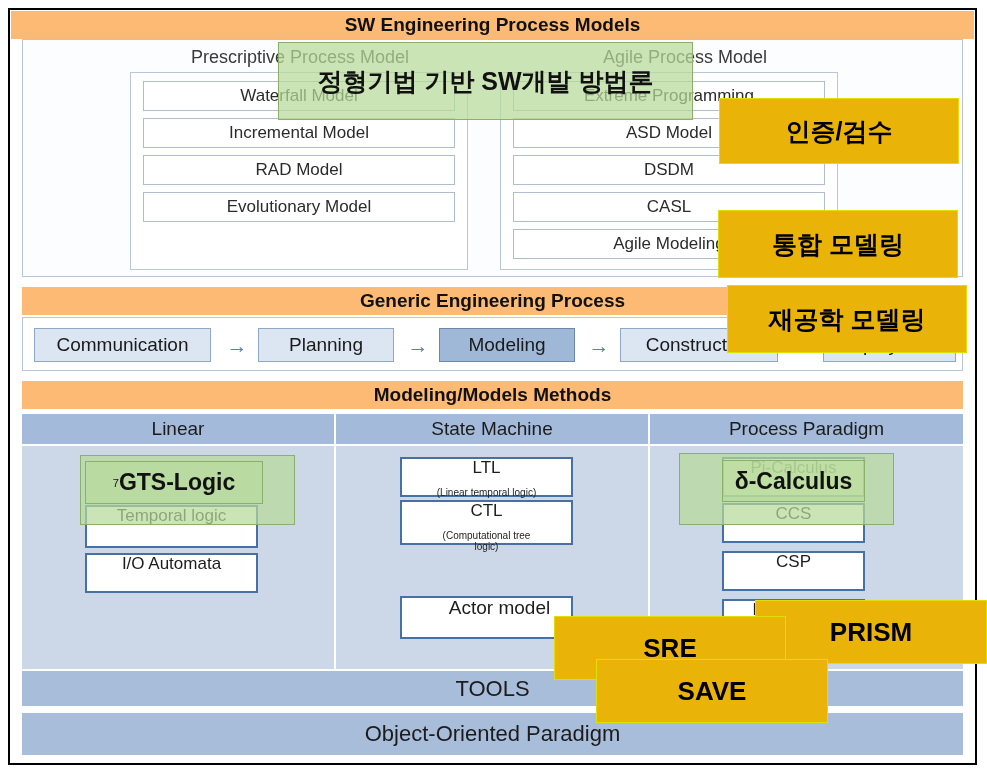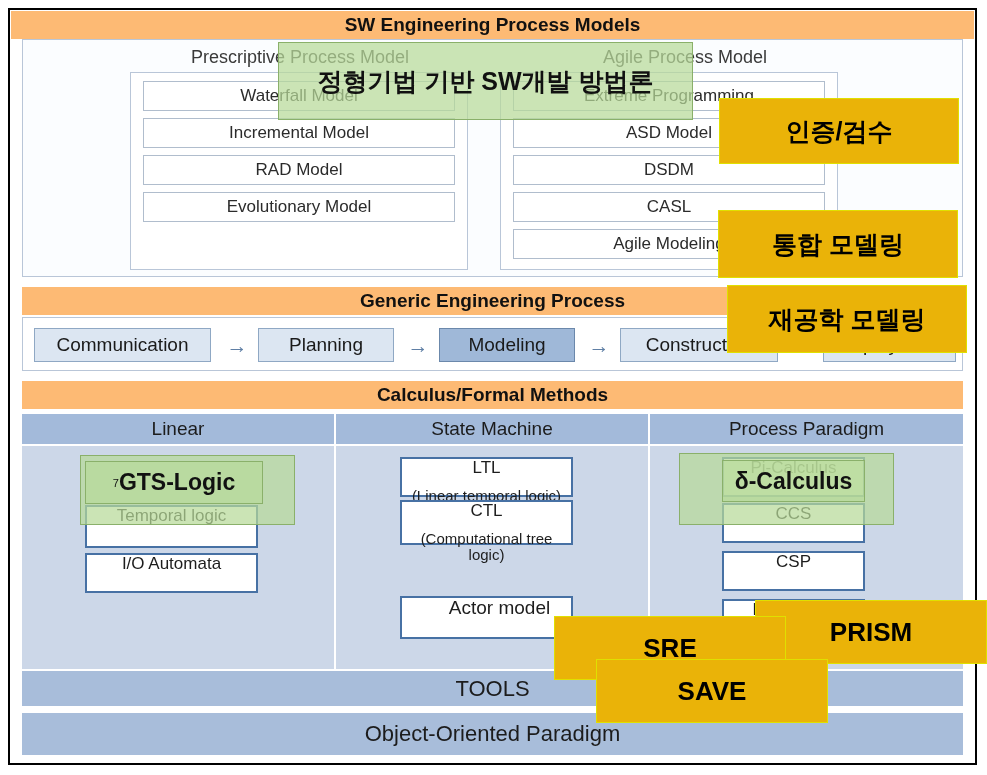--- a/index.html
+++ b/index.html
@@ -88,21 +88,21 @@
     border:2px solid #4771a4;
     background:#ffffff;
     box-sizing:border-box;
     display:flex;flex-direction:column;
     align-items:center;justify-content:space-between;
     color:#1d1d1d;
     text-align:center;
     line-height:1.02;
   }
   .fm-box .t1{font-size:17px;}
-  .fm-box .t2{font-size:15px;margin-top:12px;}
+  .fm-box .t2{font-size:10px;margin-top:12px;}
 
   
   .blue-bar{
     position:absolute;
     background:#a8bdda;
     display:flex;align-items:center;justify-content:center;
     color:#1c1c1c;font-size:22px;
     box-sizing:border-box;
   }
 
@@ -168,21 +168,21 @@
   <div class="gep-arrow" style="left:397px;top:334px;width:42px;font-size:21px;text-align:center;">→</div>
 
   <div class="gep-box active" style="left:439px;top:328px;width:136px;height:34px;">Modeling</div>
   <div class="gep-arrow" style="left:578px;top:334px;width:42px;font-size:21px;text-align:center;">→</div>
 
   <div class="gep-box" style="left:620px;top:328px;width:158px;height:34px;">Construction</div>
   <div class="gep-arrow" style="left:781px;top:334px;width:42px;font-size:21px;text-align:center;">→</div>
 
   <div class="gep-box" style="left:823px;top:328px;width:133px;height:34px;">Deployment</div>
 
-  <div class="sect-title" style="left:22px;top:381px;width:941px;height:28px;font-size:19px;">Calculus/Formal Methods</div>
+  <div class="sect-title" style="left:22px;top:381px;width:941px;height:28px;font-size:19px;">Modeling/Models Methods</div>
 
   <div class="fm-colhead" style="left:22px;top:414px;width:314px;height:30px;">Linear</div>
   <div class="fm-colhead" style="left:336px;top:414px;width:314px;height:30px;">State  Machine</div>
   <div class="fm-colhead" style="left:650px;top:414px;width:313px;height:30px;border-right:none;">Process  Paradigm</div>
 
   <div class="fm-colbody" style="left:22px;top:446px;width:314px;height:223px;"></div>
   <div class="fm-colbody" style="left:336px;top:446px;width:314px;height:223px;"></div>
   <div class="fm-colbody" style="left:650px;top:446px;width:313px;height:223px;border-right:none;"></div>
 
   <div class="fm-box" style="left:85px;top:505px;width:173px;height:43px;">

